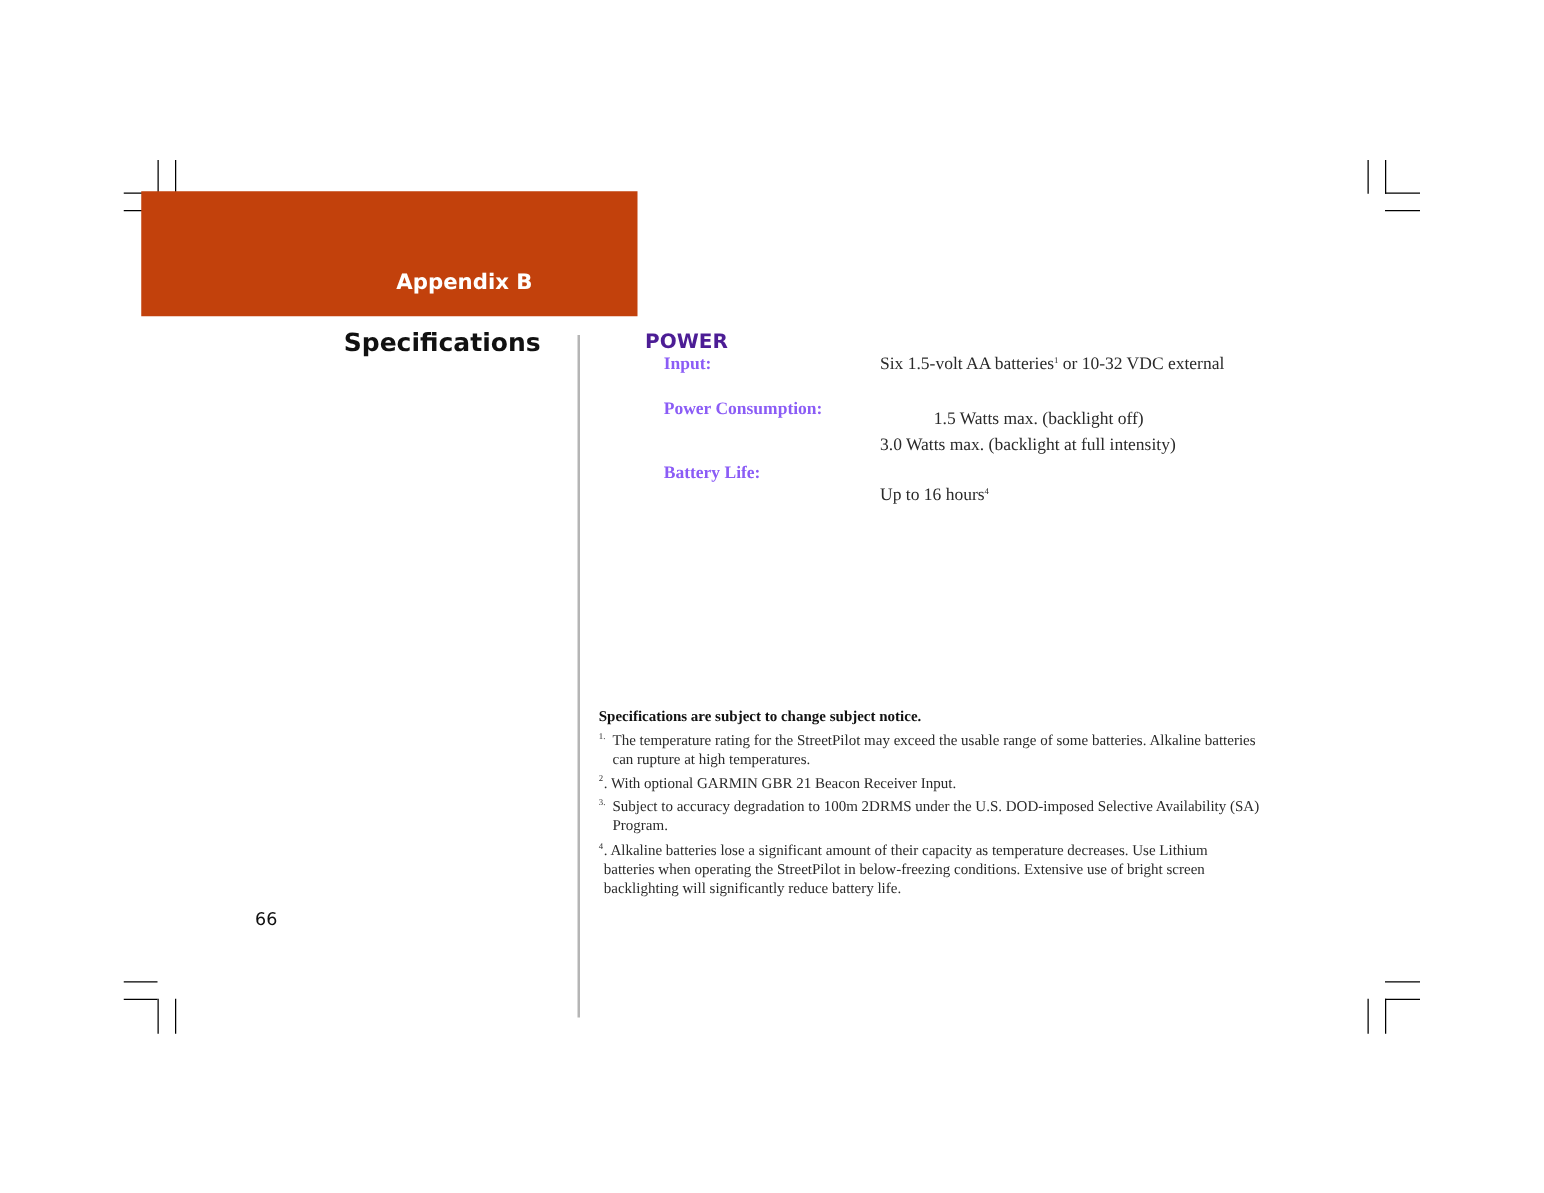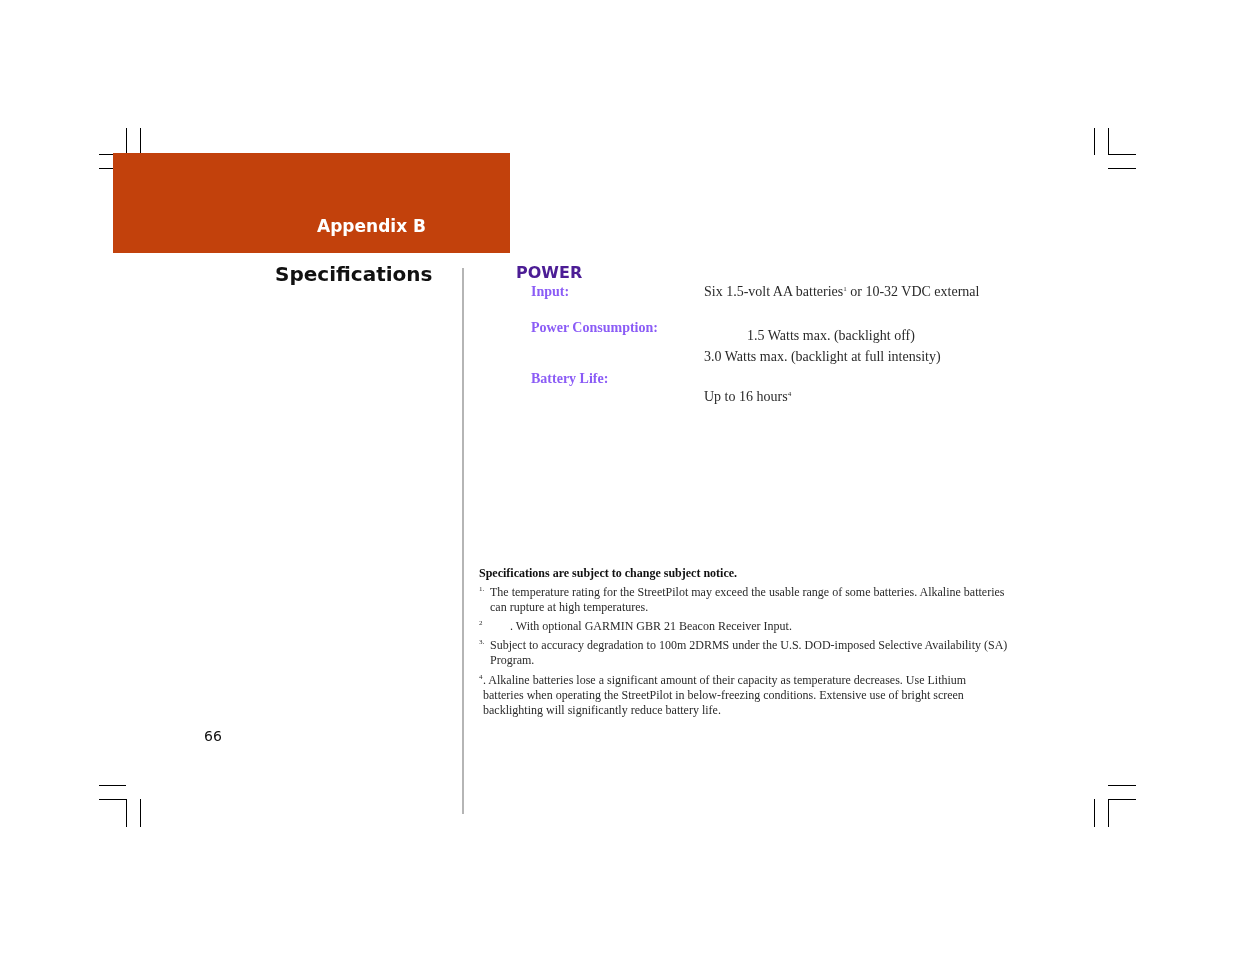--- a/index.html
+++ b/index.html
@@ -108,21 +108,21 @@
 <div class="spec-value" style="top:389px;"><span>Up to 16 hours</span><sup>4</sup></div>
 
 <div class="notice">Specifications are subject to change subject notice.</div>
 
 <div class="footnote" style="top:585px;">
   <span class="fn-mark">1.</span>
   <span class="fn-text">The temperature rating for the StreetPilot may exceed the usable range of some batteries. Alkaline batteries can rupture at high temperatures.</span>
 </div>
 <div class="footnote" style="top:619px;">
   <span class="fn-mark">2</span>
-  <span class="fn-text" style="padding-left:4px;margin-left:27px;">. With optional GARMIN GBR 21 Beacon Receiver Input.</span>
+  <span class="fn-text" style="padding-left:4px;">. With optional GARMIN GBR 21 Beacon Receiver Input.</span>
 </div>
 <div class="footnote" style="top:638px;">
   <span class="fn-mark">3.</span>
   <span class="fn-text">Subject to accuracy degradation to 100m 2DRMS under the U.S. DOD-imposed Selective Availability (SA) Program.</span>
 </div>
 <div class="footnote" style="top:673px;">
   <span class="fn-mark">4</span>
   <span class="fn-text" style="padding-left:4px;">. Alkaline batteries lose a significant amount of their capacity as temperature decreases. Use Lithium batteries when operating the StreetPilot in below-freezing conditions.  Extensive use of bright screen backlighting will significantly reduce battery life.</span>
 </div>
 

